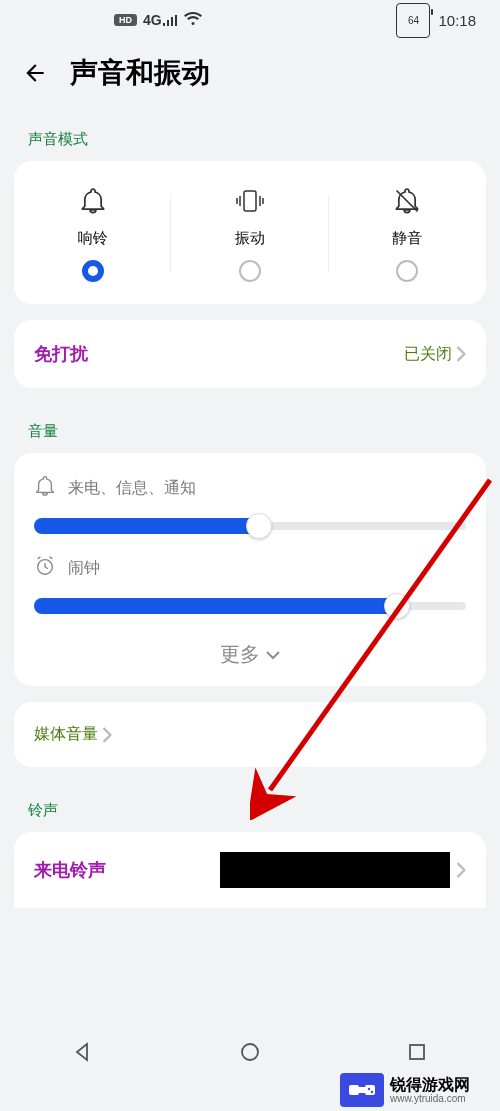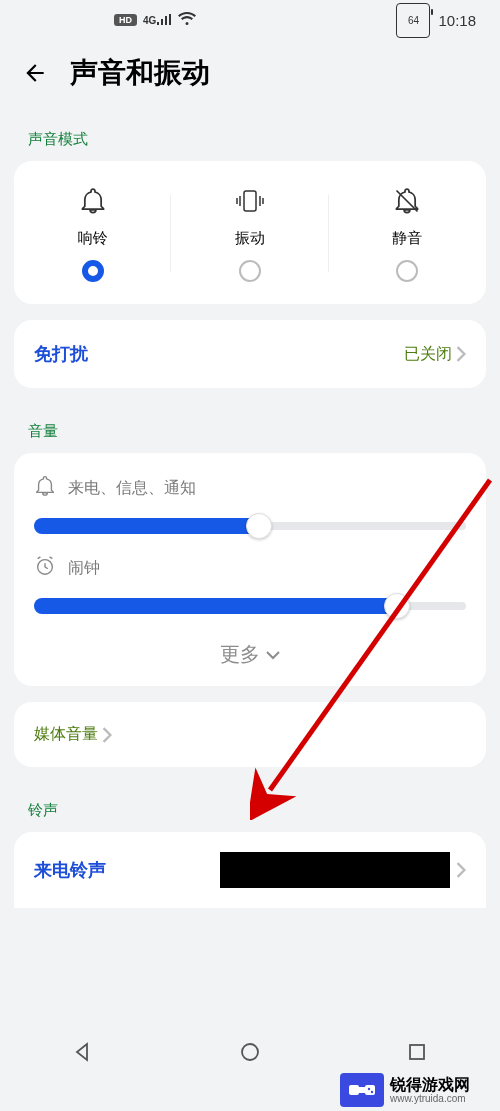--- a/index.html
+++ b/index.html
@@ -16,21 +16,21 @@
       display: flex;
       align-items: center;
       justify-content: space-between;
       padding: 0 24px;
       color: #333;
       font-size: 15px;
     }
     .statusbar-left { display: flex; gap: 6px; align-items: center; margin-left: 90px;}
     .statusbar-right { display: flex; gap: 8px; align-items: center; }
     .hd-badge { background:#555; color:#fff; font-size:9px; padding:1px 5px; border-radius:3px; font-weight:bold;}
-    .sig4g { font-size:10px; font-weight:bold; line-height:1;}
+    .sig4g { font-size:14px; font-weight:bold; line-height:1;}
     .battery { display:inline-flex; align-items:center; border:1.5px solid #333; border-radius:4px; width:34px; height:35px; position:relative; padding:15px; font-size:10px; justify-content:center;}
     .battery::after{content:""; position:absolute; right:-4px; top:5px; width:2px; height:6px; background:#333; border-radius:1px;}
     .header {
       display: flex;
       align-items: center;
       padding: 14px 20px 20px;
       gap: 20px;
     }
     .back-arrow { width:30px; height:30px; display:flex; align-items:center; justify-content:center;}
     .header-title { font-size: 28px; font-weight: 600; color:#000; }
@@ -45,21 +45,21 @@
     .mode-item { flex:1; display:flex; flex-direction:column; align-items:center; gap:12px; position:relative;}
     .mode-item:not(:last-child)::after{content:"";position:absolute;right:0;top:10%;width:1px;height:80%;background:#eee;}
     .mode-icon{height:32px; display:flex; align-items:center;}
     .mode-label{font-size:15px; color:#000;}
     .radio{width:22px;height:22px;border:2px solid #bbb;border-radius:50%;}
     .radio.selected{border:6px solid #1659e6;}
     .row-item {
       display:flex; align-items:center; justify-content:space-between;
       padding: 22px 20px;
     }
-    .row-label{font-size:18px; font-weight:600; color:#1d4ed8;}
+    .row-label{font-size:18px; font-weight:600; color:#a21caf;}
     .row-value{color:#4d7c0f; font-size:16px; display:flex; align-items:center; gap:4px;}
     .chev-r{color:#bbb;}
     .vol-card{background:#fff; border-radius:18px; margin:0 14px 16px; padding:22px 20px 14px;}
     .vol-group{margin-bottom:18px;}
     .vol-head{display:flex; align-items:center; gap:12px; margin-bottom:14px;}
     .vol-label{color:#7a7a7a; font-size:16px;}
     .slider{position:relative; height:22px; display:flex; align-items:center;}
     .track{position:absolute; left:0; right:0; height:8px; background:#e5e7ea; border-radius:6px;}
     .fill{position:absolute; left:0; height:16px; background:#1659e6; border-radius:10px;}
     .thumb{position:absolute; width:26px; height:26px; border-radius:50%; background:#fff; border:1px solid #e0e0e0; box-shadow:0 1px 3px rgba(0,0,0,.2); top:50%; transform:translate(-50%,-50%);}

